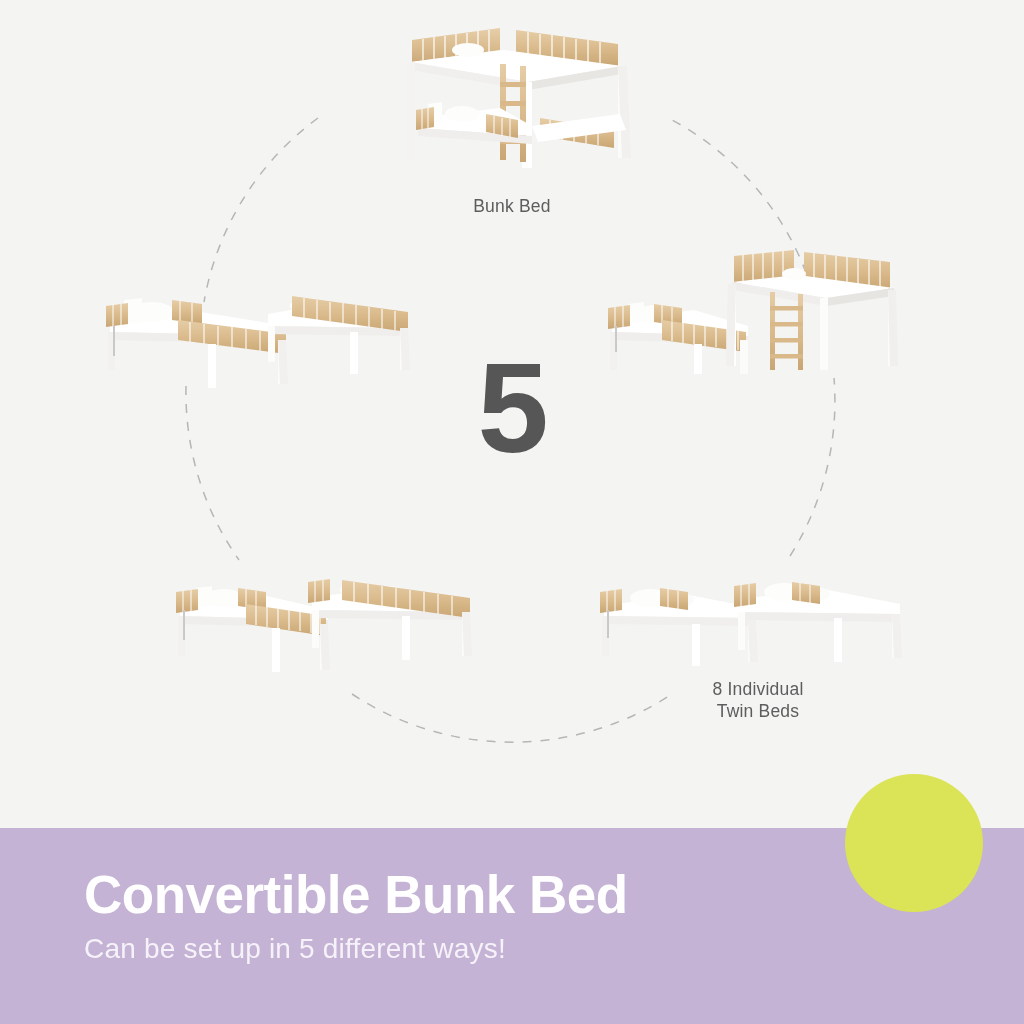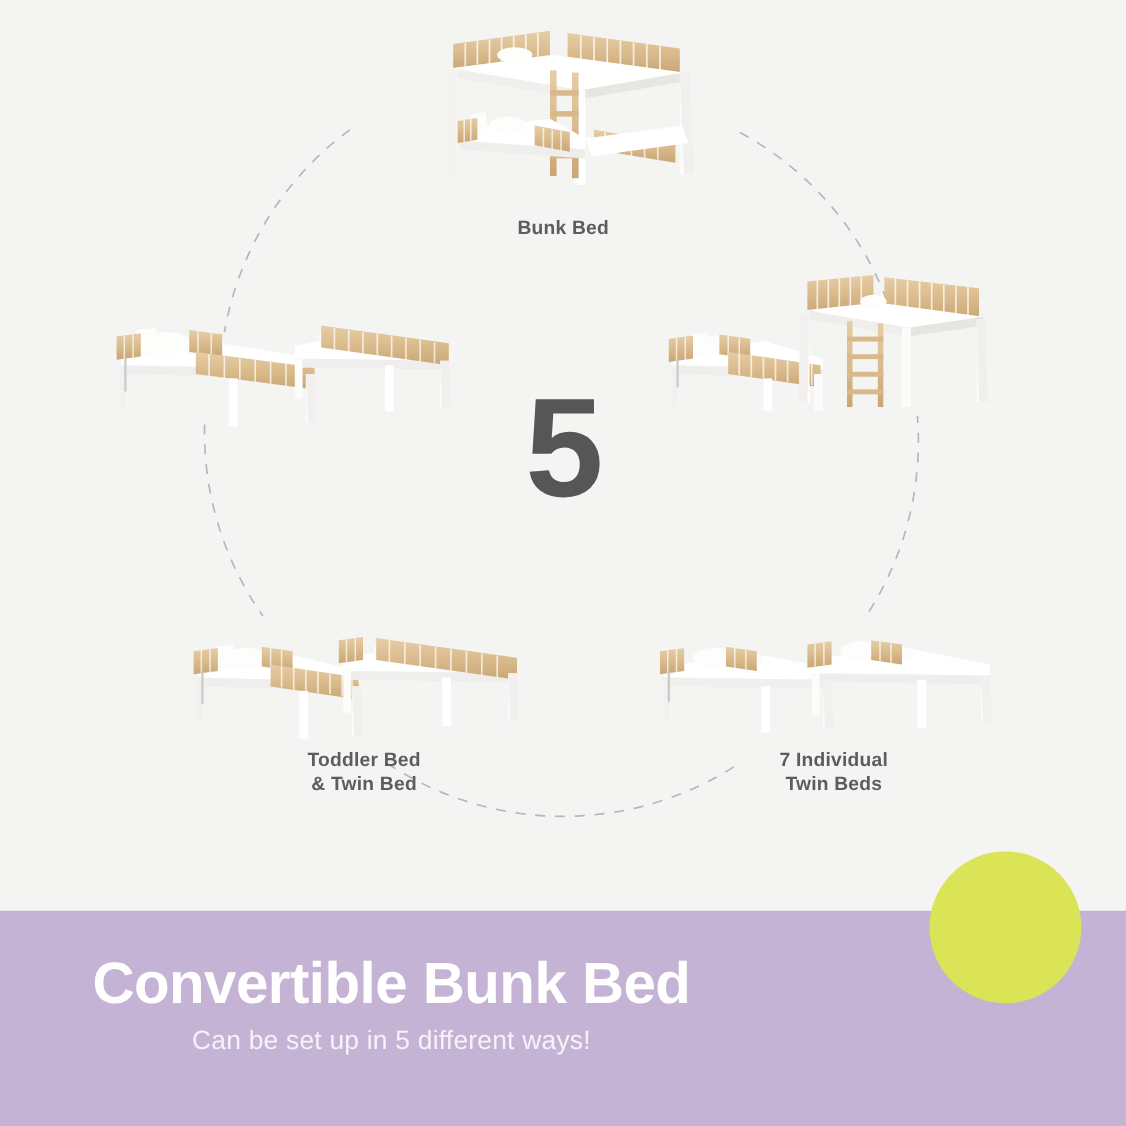--- a/index.html
+++ b/index.html
@@ -30,39 +30,38 @@
 
   
   .node{position:absolute;}
   .node-caption{
     text-align:center;
     font-size:17.5px;
     line-height:1.28;
     color:#5d5d5d;
     letter-spacing:.2px;
     white-space:pre-line;
-    font-weight:bold;
   }
   .node-art{position:relative;}
 
   
   .banner{
     position:absolute;left:0;top:828px;width:1024px;height:236px;
     background:#c4b3d4;
     overflow:hidden;
   }
   .banner-text{position:absolute;left:84px;top:40px;z-index:3;}
   .banner-title{
     font-size:53px;font-weight:bold;color:#ffffff;
     letter-spacing:-0.5px;line-height:1;
     margin:0 0 14px 0;
   }
   .banner-sub{
-    font-size:24px;color:#f6f2fa;font-weight:300;
-    letter-spacing:.2px;line-height:1;margin:0;text-align:center;
+    font-size:28px;color:#f6f2fa;font-weight:300;
+    letter-spacing:.2px;line-height:1;margin:0;
   }
 
   
   .dot{position:absolute;border-radius:50%;background:#dbe356;}
   #dot-top-right{left:845px;top:774px;width:138px;height:138px;z-index:2;}
 </style>
 </head>
 <body>
 
 <div id="stage">
@@ -314,21 +313,21 @@
         <g stroke="#ffffff" stroke-width="1.4" opacity=".7">
           <line x1="212" y1="27" x2="212" y2="46"></line>
             <line x1="222" y1="29" x2="222" y2="47"></line>
         </g>
       </g>
       <rect x="150" y="56" width="7" height="38" fill="#fcfcfb"></rect>
       <rect x="246" y="62" width="8" height="44" fill="#ffffff"></rect>
       <rect x="304" y="58" width="8" height="44" fill="#fbfbfa"></rect>
       <path d="M304 58 L312 58 L314 102 L306 102 Z" fill="#f1f0ee"></path>
     </svg>
-    <div class="node-caption">7 Individual
+    <div class="node-caption">8 Individual
 Twin Beds</div>
   </div>
 
   <div class="node" id="node-toddler" style="left:166px;top:554px;width:330px;">
     <svg class="node-art" width="330" height="120" viewBox="0 0 330 120">
 
       <path d="M14 52 L92 40 L162 56 L162 66 L14 62 Z" fill="#ffffff"></path>
       <path d="M14 62 L162 66 L162 74 L14 70 Z" fill="#efeeec"></path>
       <ellipse cx="58" cy="44" rx="20" ry="9" fill="#fdfdfc"></ellipse>
       <path d="M30 34 L46 32 L46 52 L30 54 Z" fill="#fdfdfc"></path>
@@ -386,22 +385,20 @@
             <line x1="258" y1="38" x2="258" y2="58"></line>
           <line x1="272" y1="40" x2="272" y2="60"></line>
             <line x1="286" y1="42" x2="286" y2="62"></line>
         </g>
       </g>
       <rect x="146" y="56" width="7" height="38" fill="#fcfcfb"></rect>
       <rect x="236" y="62" width="8" height="44" fill="#ffffff"></rect>
       <rect x="296" y="58" width="8" height="44" fill="#fbfbfa"></rect>
       <path d="M296 58 L304 58 L306 102 L298 102 Z" fill="#f1f0ee"></path>
     </svg>
-    <div class="node-caption">Toddler Bed
-&amp; Twin Bed</div>
   </div>
 
   <div class="node" id="node-daybed" style="left:96px;top:274px;width:320px;">
     <svg class="node-art" width="320" height="114" viewBox="0 0 320 114">
 
       <path d="M14 48 L92 36 L190 52 L190 62 L14 58 Z" fill="#ffffff"></path>
       <path d="M14 58 L190 62 L190 70 L14 66 Z" fill="#efeeec"></path>
       <ellipse cx="56" cy="38" rx="22" ry="10" fill="#fdfdfc"></ellipse>
       <path d="M28 26 L46 24 L46 48 L28 50 Z" fill="#fdfdfc"></path>
       <g>

